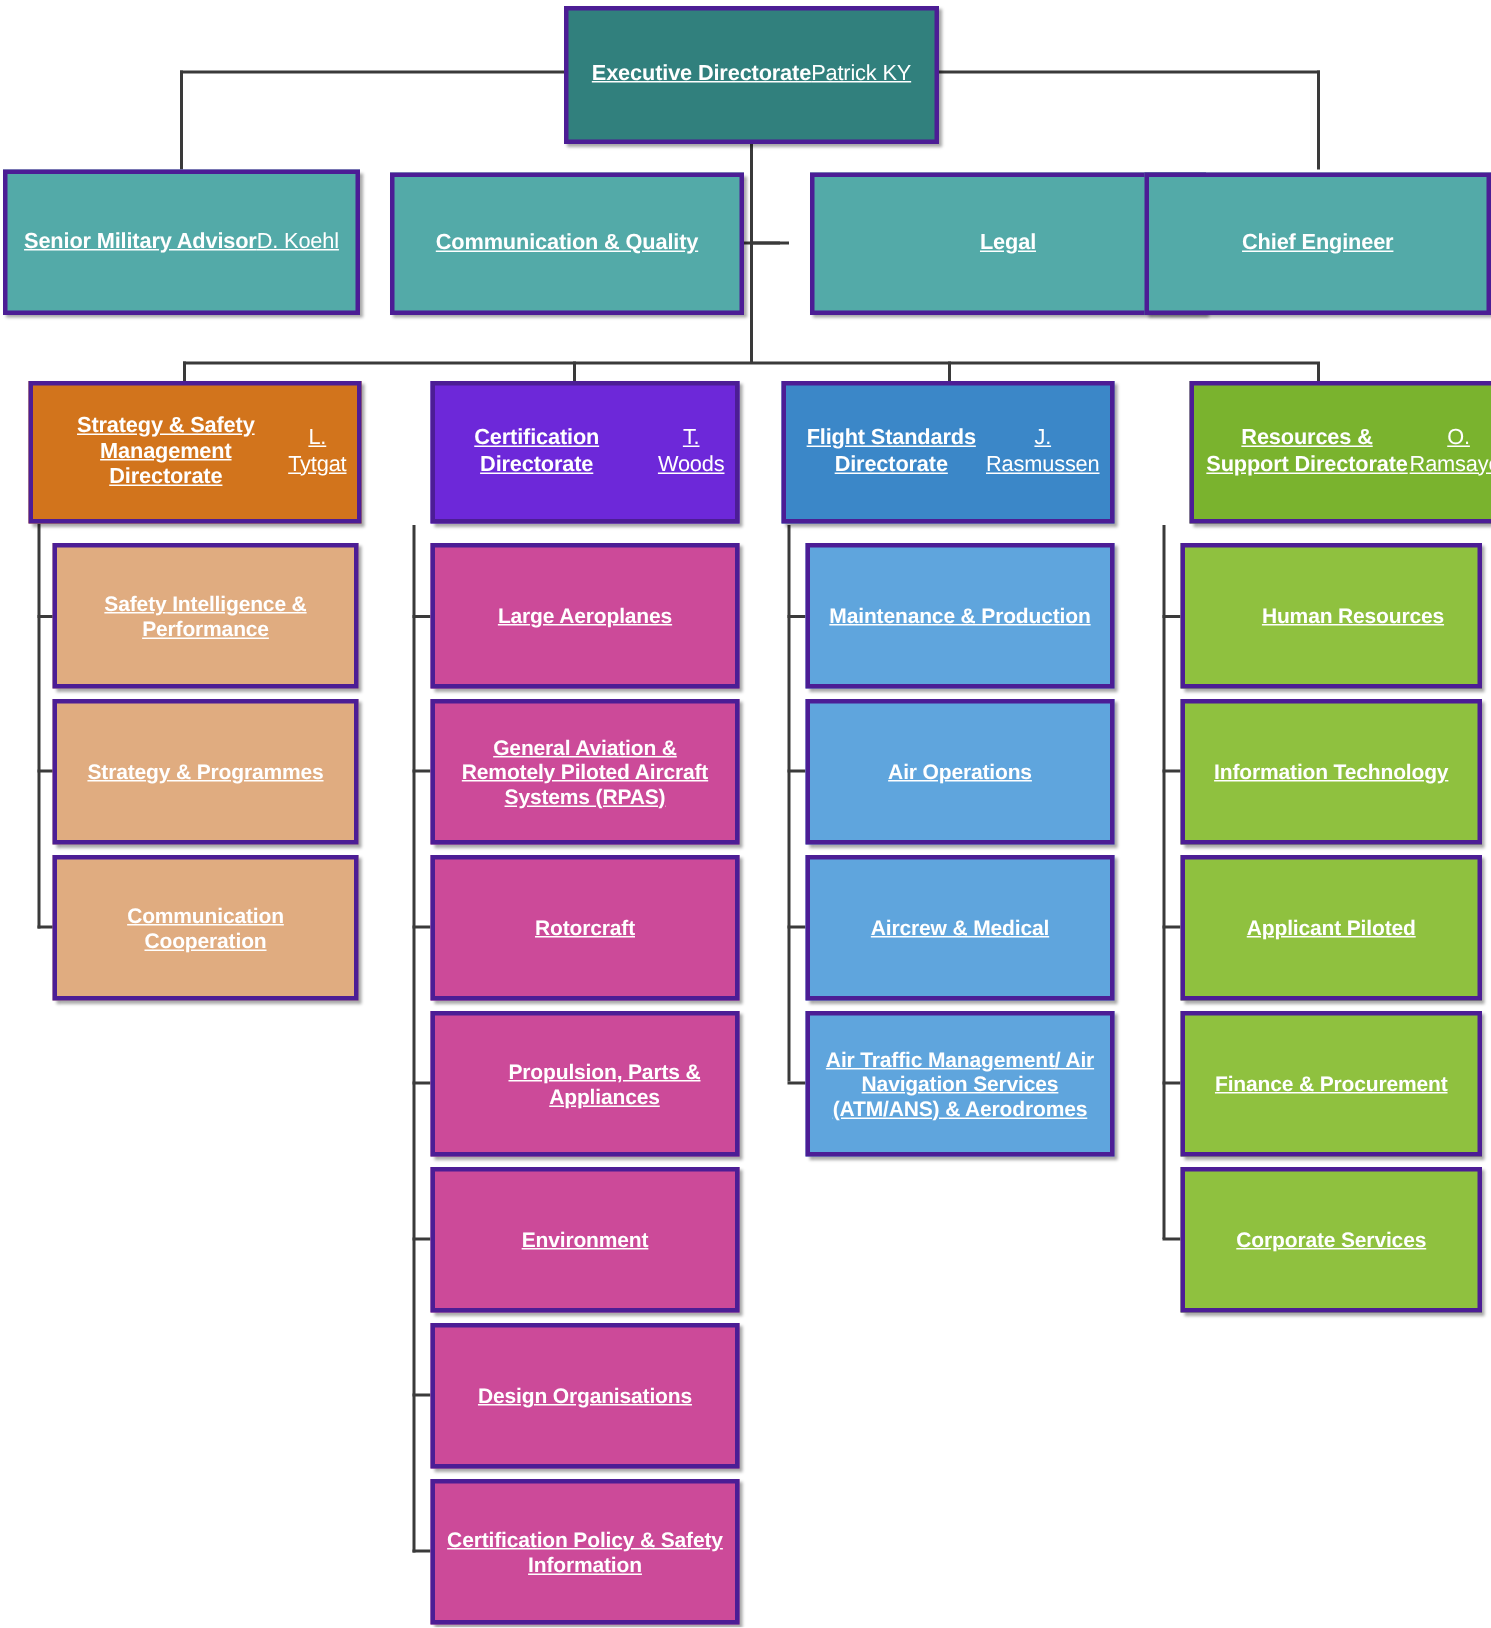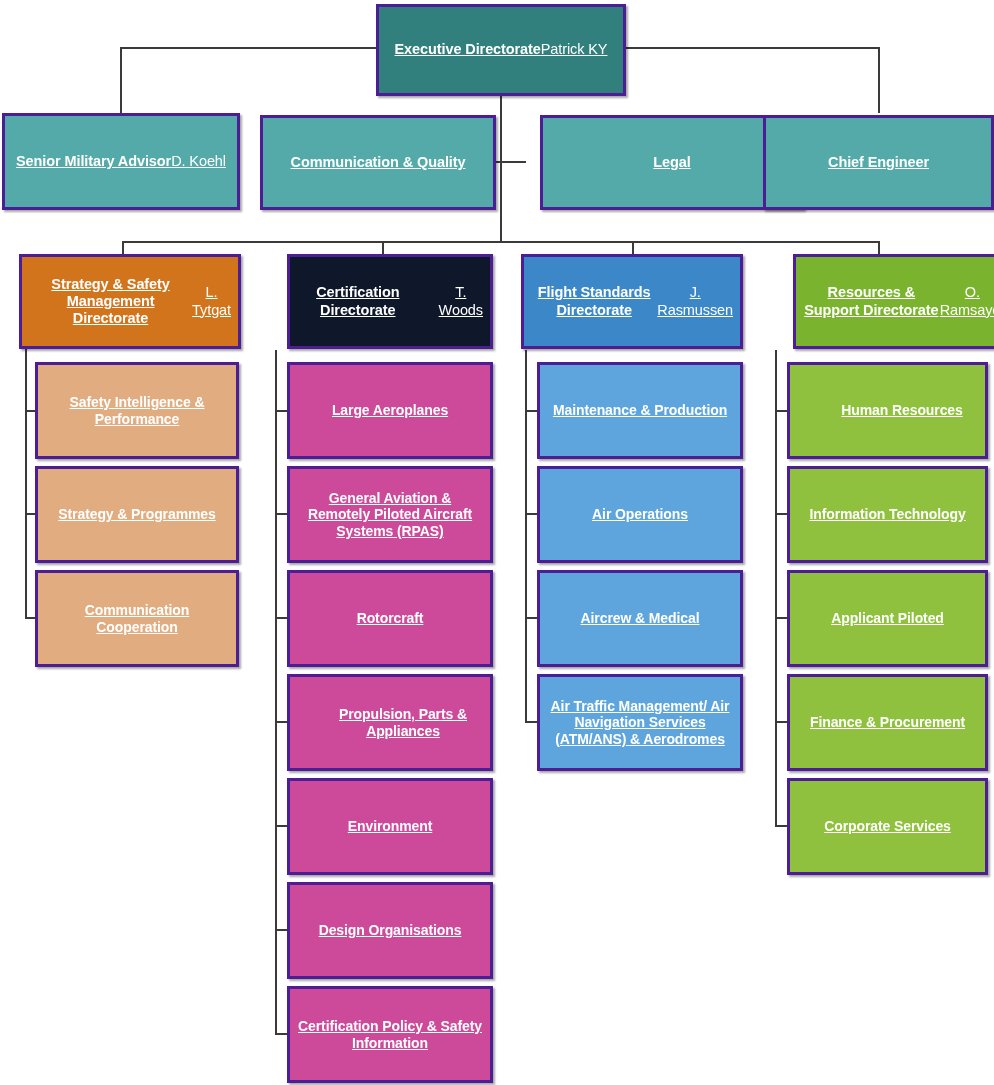--- a/index.html
+++ b/index.html
@@ -52,21 +52,21 @@
     font-weight: normal;
     font-size: 14.5px;
     letter-spacing: -0.1px;
   }
 
   
   .c-exec      { background: #31807d; }
   .c-staff     { background: #53aaa8; }
   .c-orange    { background: #d2741c; }
   .c-orange-l  { background: #e0ac80; }
-  .c-magenta   { background: #0f172a; gap: 20px; }
+  .c-magenta   { background: #6d28d9; gap: 20px; }
   .c-magenta-l { background: #cc4a99; }
   .c-blue      { background: #3b87c8; }
   .c-blue-l    { background: #5fa5dd; }
   .c-green     { background: #7ab32e; margin-left: 27px; }
   .c-green-l   { background: #8fc13f; }
 
   .node.small .title { font-size: 14px; }
 </style>
 </head>
 <body>

